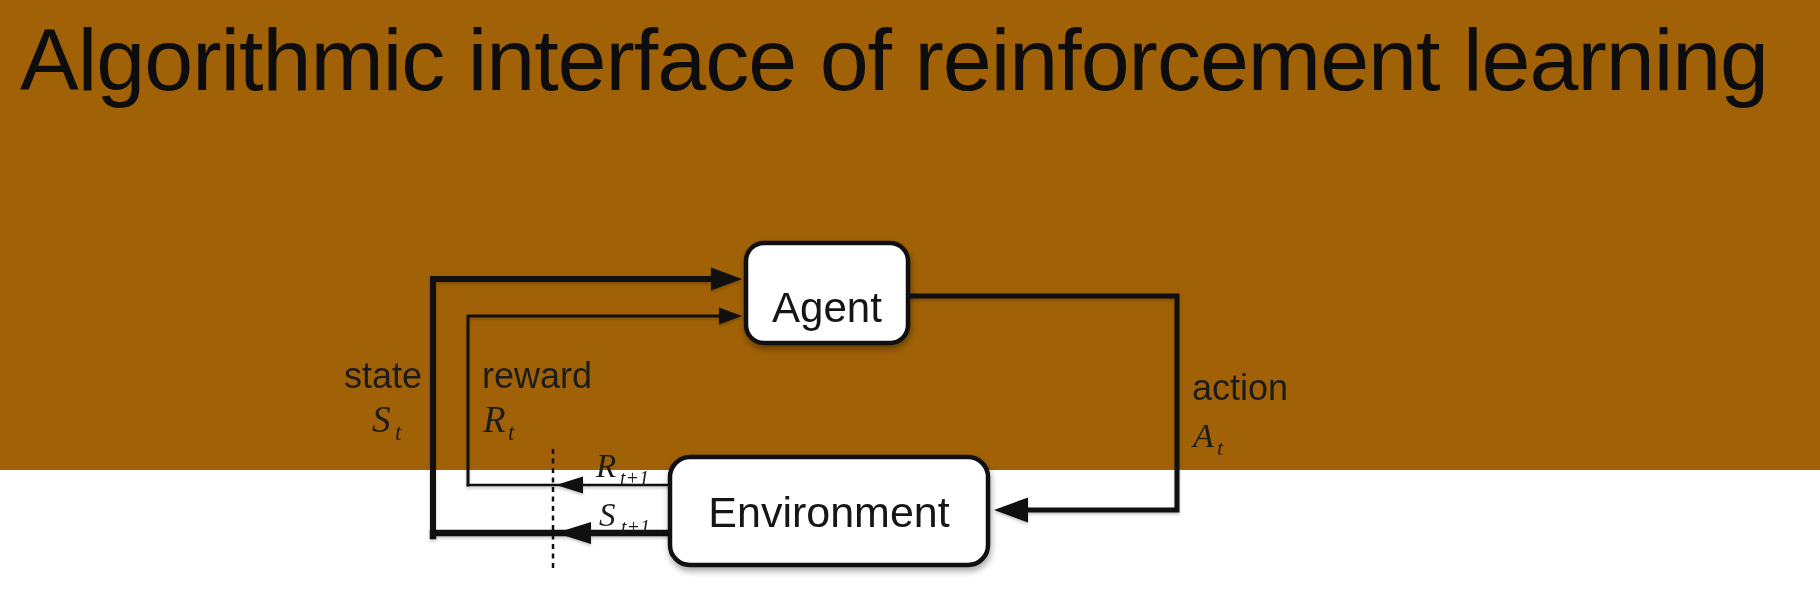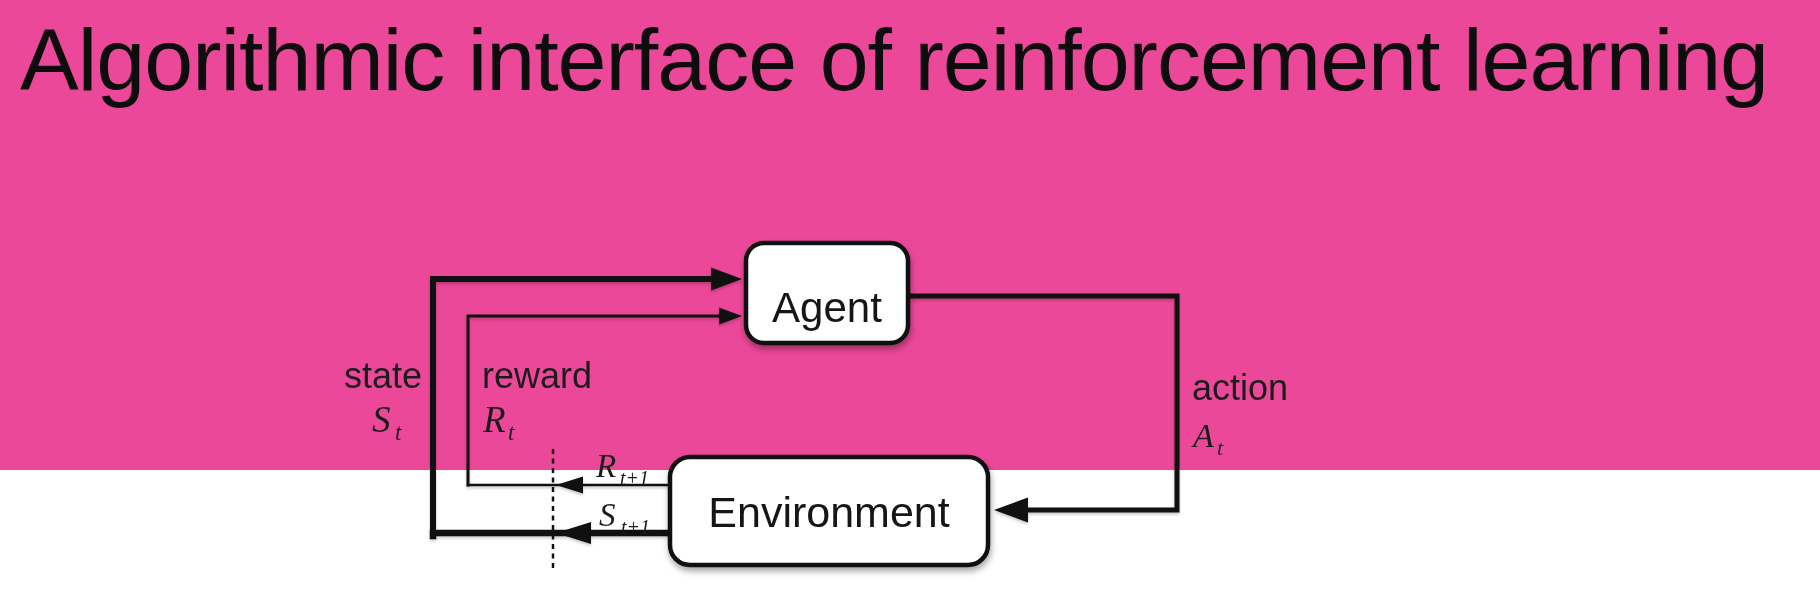--- a/index.html
+++ b/index.html
@@ -8,21 +8,21 @@
     background: #ffffff;
     width: 1820px;
     height: 594px;
     overflow: hidden;
     font-family: "Liberation Sans", sans-serif;
   }
   .slide {
     position: relative;
     width: 1820px;
     height: 470px;
-    background: #ec4899;
+    background: #a16207;
   }
   .slide-title {
     position: absolute;
     left: 20px;
     top: 16px;
     font-size: 88px;
     line-height: 1.0;
     font-weight: 400;
     letter-spacing: -1px;
     color: #0d0d0d;

